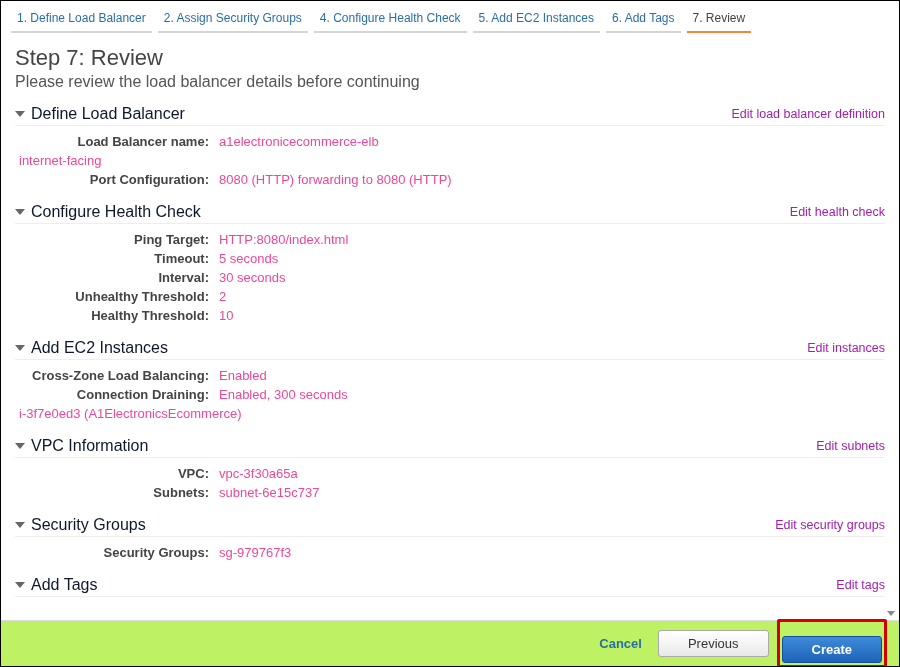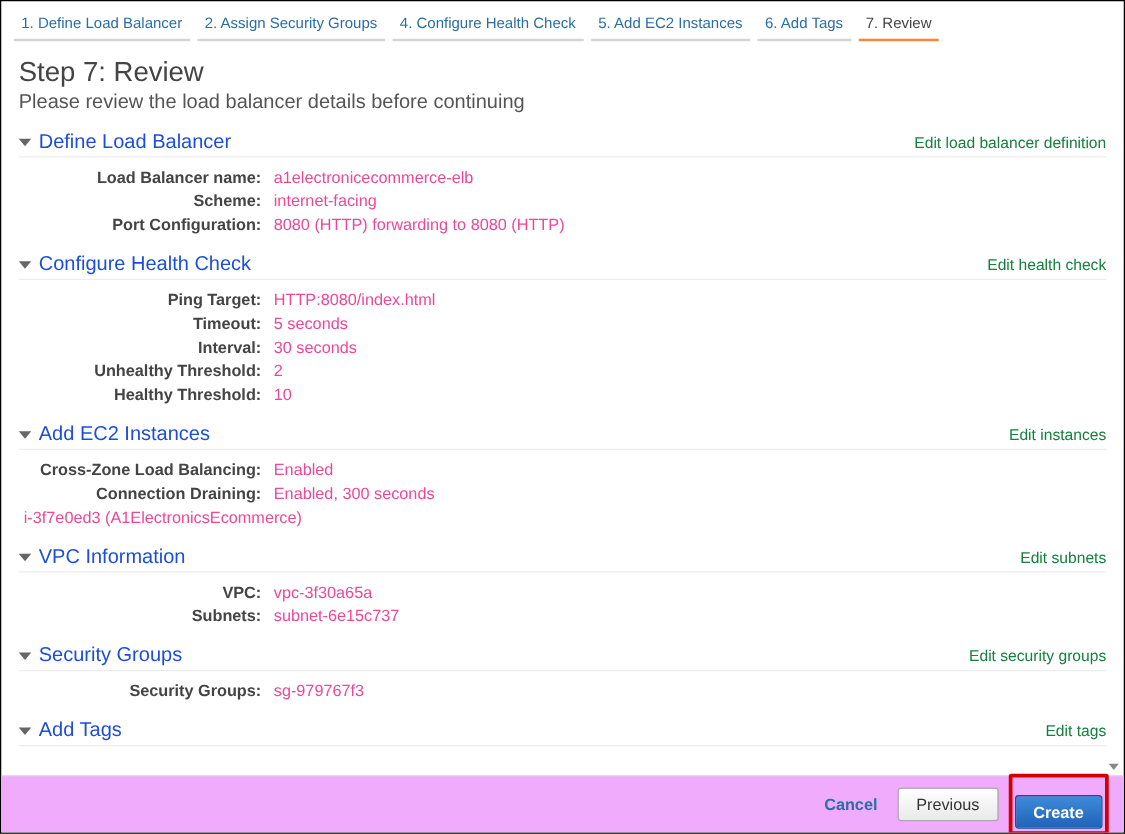--- a/index.html
+++ b/index.html
@@ -74,26 +74,26 @@
   .caret {
     display: inline-block;
     width: 0; height: 0;
     border-left: 5px solid transparent;
     border-right: 5px solid transparent;
     border-top: 6px solid #666;
     margin-right: 6px;
   }
   .section-title {
     font-size: 16px;
-    color: #1d4ed8;
+    color: #0f172a;
     font-weight: 400;
   }
   .edit-link {
     font-size: 12.5px;
-    color: #15803d;
+    color: #a21caf;
     cursor: pointer;
   }
   .kv {
     display: flex;
     padding: 2px 0;
   }
   .kv .k {
     width: 200px;
     text-align: right;
     font-weight: 700;
@@ -112,32 +112,32 @@
     position: absolute;
     bottom: 0;
     left: 0;
     right: 0;
     height: 46px;
     border-top: 1px solid #ddd;
     display: flex;
     align-items: center;
     justify-content: flex-end;
     padding: 0 12px;
-    background: #f0abfc;
+    background: #bef264;
     gap: 8px;
   }
   .btn-cancel {
     color: #2a6ea6;
     font-size: 13px;
     cursor: pointer;
     padding: 5px 8px;
     font-weight: 600;
   }
   .btn {
-    padding: 5px 14px;
+    padding: 5px 29px;
     font-size: 13px;
     border-radius: 3px;
     cursor: pointer;
     border: 1px solid #aaa;
     background: linear-gradient(#fff,#e9e9e9);
     color: #333;
   }
   .btn.primary {
     background: linear-gradient(#3f8bdb,#1e63b8);
     border: 1px solid #12509e;
@@ -185,21 +185,20 @@
         <span class="section-title">Define Load Balancer</span>
       </div>
       <span class="edit-link">Edit load balancer definition</span>
     </div>
     <div class="section-body">
       <div class="kv">
         <div class="k">Load Balancer name</div>
         <div class="v">a1electronicecommerce-elb</div>
       </div>
       <div class="kv">
-        <div class="k">Scheme</div>
         <div class="v">internet-facing</div>
       </div>
       <div class="kv">
         <div class="k">Port Configuration</div>
         <div class="v">8080 (HTTP) forwarding to 8080 (HTTP)</div>
       </div>
     </div>
   </div>
 
   <div class="section">

